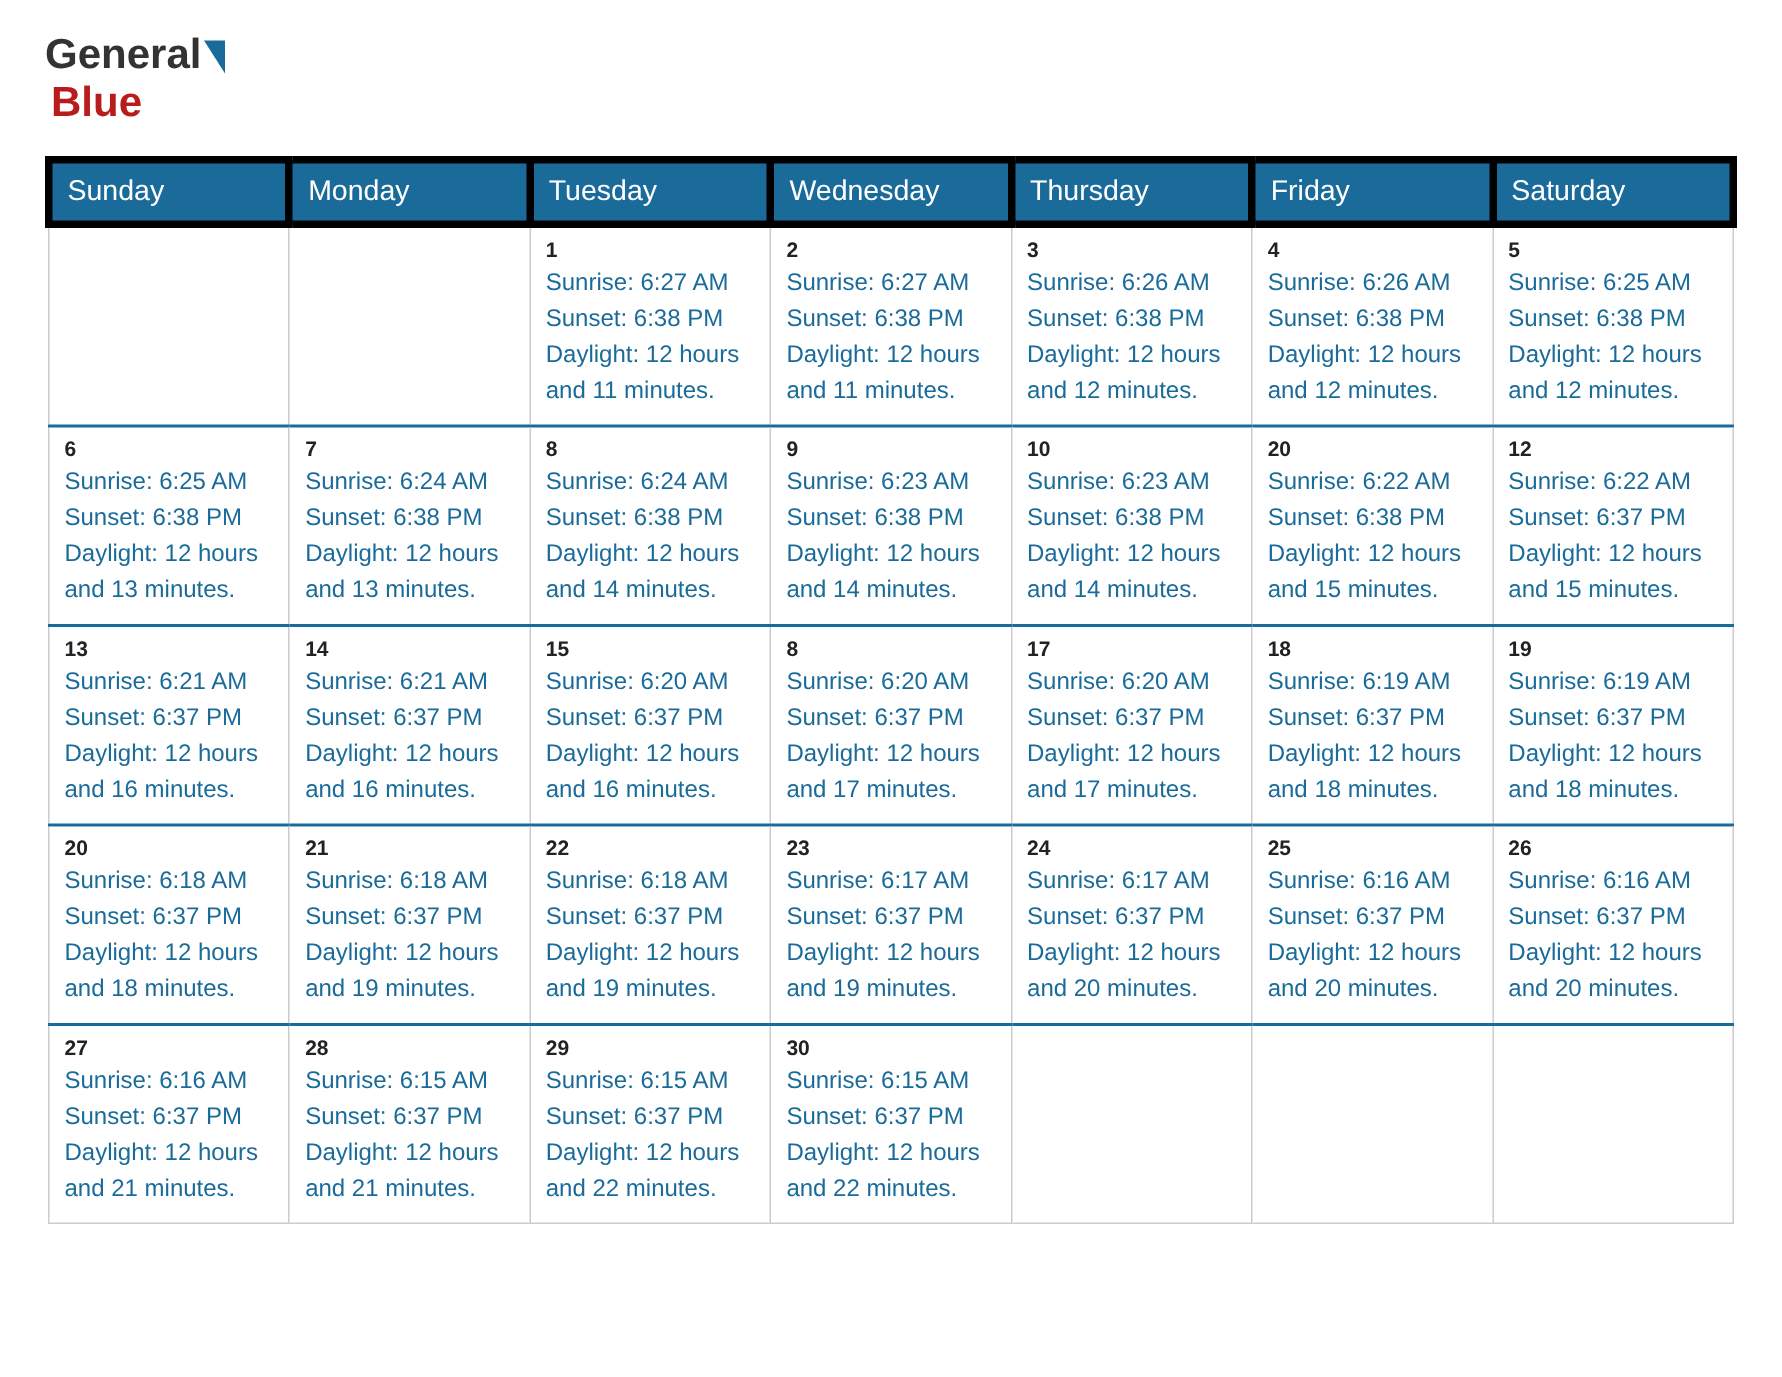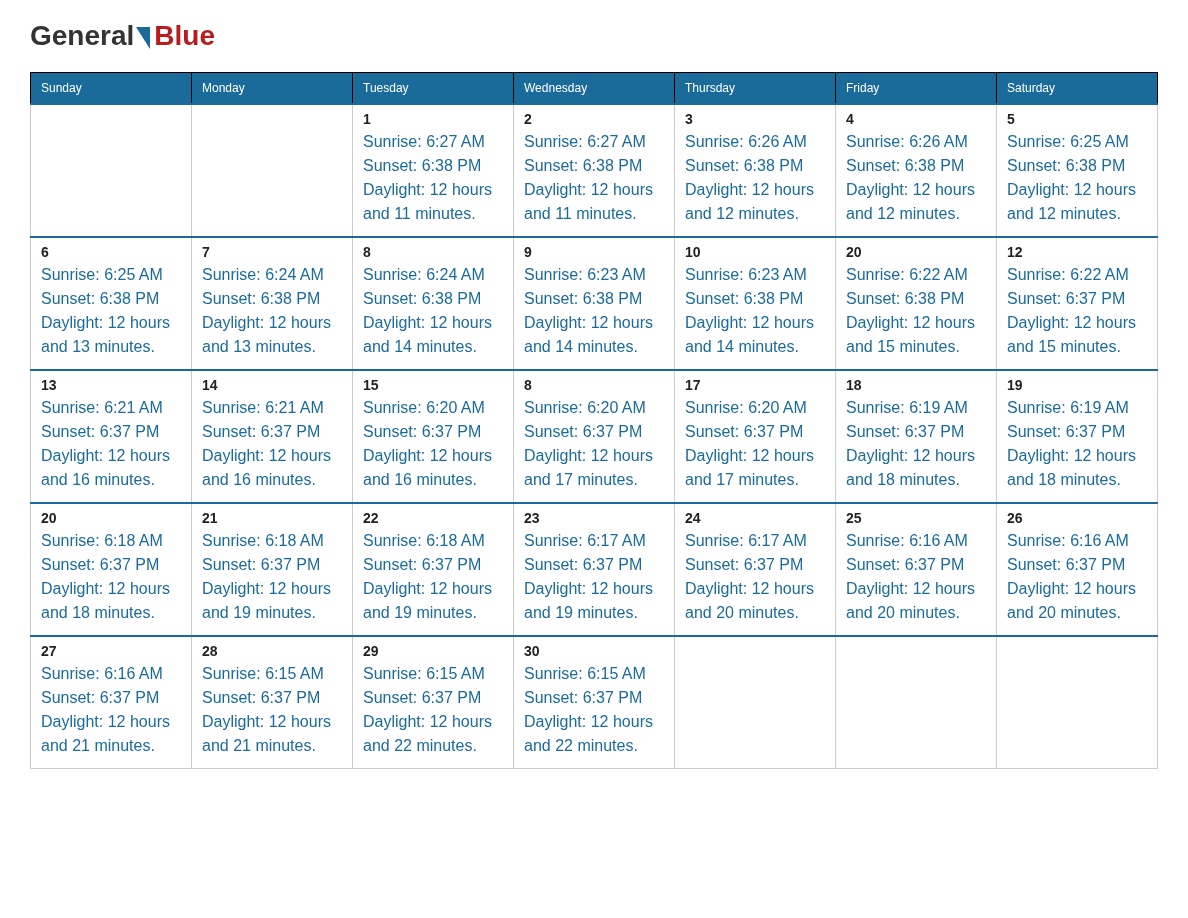--- a/index.html
+++ b/index.html
@@ -12,21 +12,21 @@
       min-height: 918px;
     }
     .header {
       display: flex;
       justify-content: space-between;
       align-items: flex-start;
       margin-bottom: 20px;
     }
     .logo {
       display: flex;
-      flex-direction: row;
+      flex-direction: column;
       align-items: flex-start;
     }
     .logo-top {
       display: flex;
       align-items: center;
     }
     .logo-general {
       font-size: 28px;
       font-weight: bold;
       color: #333;
@@ -60,25 +60,25 @@
       color: #444;
       margin-top: 4px;
     }
     .calendar {
       width: 100%;
       border-collapse: collapse;
     }
     .calendar th {
       background-color: #1a6b9a;
       color: #fff;
-      font-size: 12px;
+      font-size: 19px;
       font-weight: normal;
       padding: 8px 10px;
       text-align: left;
-      border: 1px solid #000000;
+      border: 5px solid #000000;
     }
     .calendar td {
       width: 14.28%;
       vertical-align: top;
       padding: 6px 10px 10px 10px;
       border: 1px solid #ccc;
       font-size: 12.5px;
       color: #333;
       min-height: 90px;
     }

